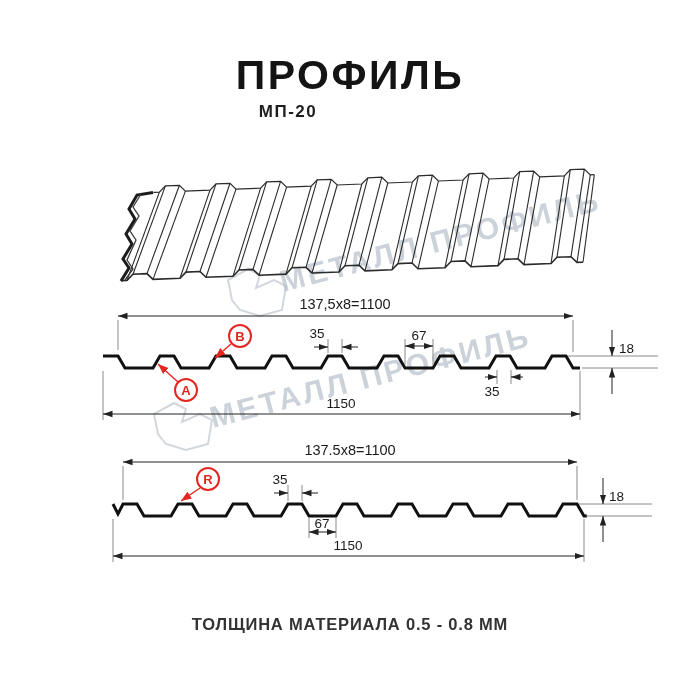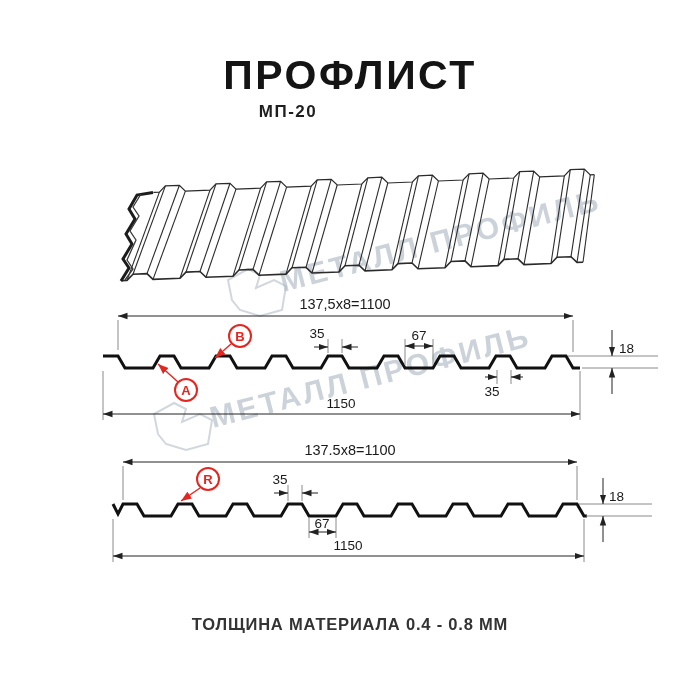--- a/index.html
+++ b/index.html
@@ -25,21 +25,21 @@
   .redlbl{font-size:13px;font-weight:700;fill:#e52620;}
   .wmtext{font-size:30px;font-weight:700;letter-spacing:3px;fill:#aeb8c2;opacity:.62;}
   .ext{stroke:#8a8a8a;stroke-width:1;}
   .dim{stroke:#222222;stroke-width:1;}
   .prof{stroke:#111111;stroke-width:3;fill:none;stroke-linejoin:miter;}
   .lead{stroke:#e52620;stroke-width:1.4;}
 </style>
 </head>
 <body>
 
-<div class="title">ПРОФЛИСТ</div>
+<div class="title">ПРОФИЛЬ</div>
 <div class="subtitle">МП-20</div>
 
 <svg class="canvas" width="700" height="700" viewBox="0 0 700 700">
   <defs>
     <marker id="ma" markerWidth="11" markerHeight="8" refX="9.5" refY="4" orient="auto-start-reverse">
       <path d="M0,0.8 L9.5,4 L0,7.2 Z" fill="#222"></path>
     </marker>
     <marker id="mr" markerWidth="9" markerHeight="7" refX="7.5" refY="3.5" orient="auto-start-reverse">
       <path d="M0,0.6 L7.5,3.5 L0,6.4 Z" fill="#e52620"></path>
     </marker>
@@ -187,13 +187,13 @@
     <text class="dimtxt" x="609" y="501" text-anchor="start">18</text>
 
     <g>
       <line class="lead" x1="200" y1="488" x2="181" y2="501" marker-end="url(#mr)"></line>
       <circle cx="208" cy="479" r="11" fill="#ffffff" stroke="#e52620" stroke-width="2"></circle>
       <text class="redlbl" x="208" y="484" text-anchor="middle">R</text>
     </g>
   </g>
 </svg>
 
-<div class="footer">ТОЛЩИНА МАТЕРИАЛА 0.4 - 0.8 ММ</div>
+<div class="footer">ТОЛЩИНА МАТЕРИАЛА 0.5 - 0.8 ММ</div>
 
 </body></html>

